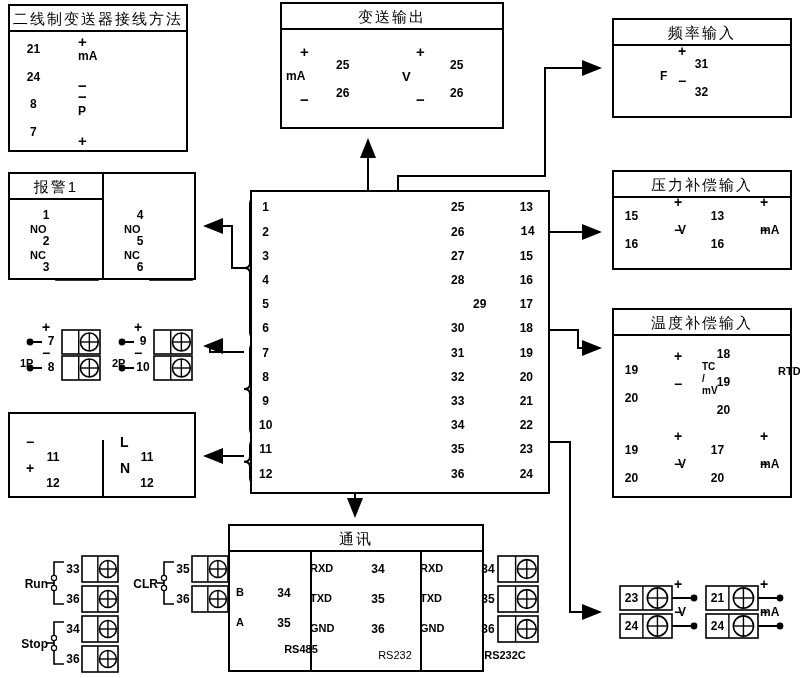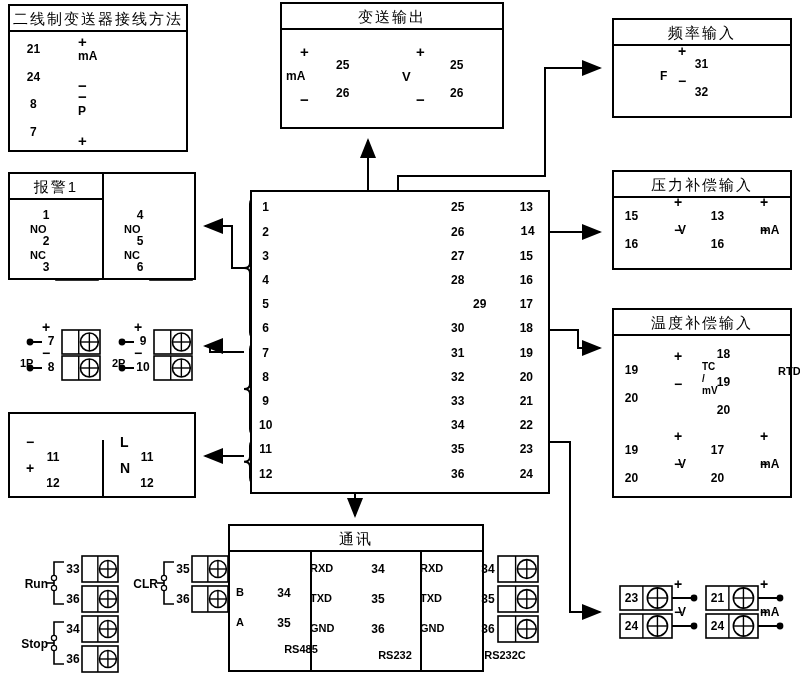--- a/index.html
+++ b/index.html
@@ -806,21 +806,21 @@
       <div class="lbl" style="left: 236px; top: 587px; font-size: 11px; font-weight: bold;">B</div>
       <div class="num" style="left: 274px; top: 617px; width: 20px; text-align: center;">35</div>
       <div class="lbl" style="left: 236px; top: 617px; font-size: 11px; font-weight: bold;">A</div>
       <div class="lbl" style="left: 266px; top: 644px; font-size: 11px; font-weight: bold; width: 70px; text-align: center;">RS485</div>
       <div class="num" style="left: 368px; top: 563px; width: 20px; text-align: center;">34</div>
       <div class="lbl" style="left: 310px; top: 563px; font-size: 11px; font-weight: bold;">RXD</div>
       <div class="num" style="left: 368px; top: 593px; width: 20px; text-align: center;">35</div>
       <div class="lbl" style="left: 310px; top: 593px; font-size: 11px; font-weight: bold;">TXD</div>
       <div class="num" style="left: 368px; top: 623px; width: 20px; text-align: center;">36</div>
       <div class="lbl" style="left: 310px; top: 623px; font-size: 11px; font-weight: bold;">GND</div>
-      <div class="lbl" style="left: 360px; top: 650px; font-size: 11px; font-weight: bold; width: 70px; text-align: center;">RS232</div>
+      <div class="lbl" style="left: 360px; top: 650px; font-size: 11px; font-weight: normal; width: 70px; text-align: center;">RS232</div>
       <div class="num" style="left: 478px; top: 563px; width: 20px; text-align: center;">34</div>
       <div class="lbl" style="left: 420px; top: 563px; font-size: 11px; font-weight: bold;">RXD</div>
       <div class="num" style="left: 478px; top: 593px; width: 20px; text-align: center;">35</div>
       <div class="lbl" style="left: 420px; top: 593px; font-size: 11px; font-weight: bold;">TXD</div>
       <div class="num" style="left: 478px; top: 623px; width: 20px; text-align: center;">36</div>
       <div class="lbl" style="left: 420px; top: 623px; font-size: 11px; font-weight: bold;">GND</div>
       <div class="lbl" style="left: 470px; top: 650px; font-size: 11px; font-weight: bold; width: 70px; text-align: center;">RS232C</div>
     </div>
 
 </div>

